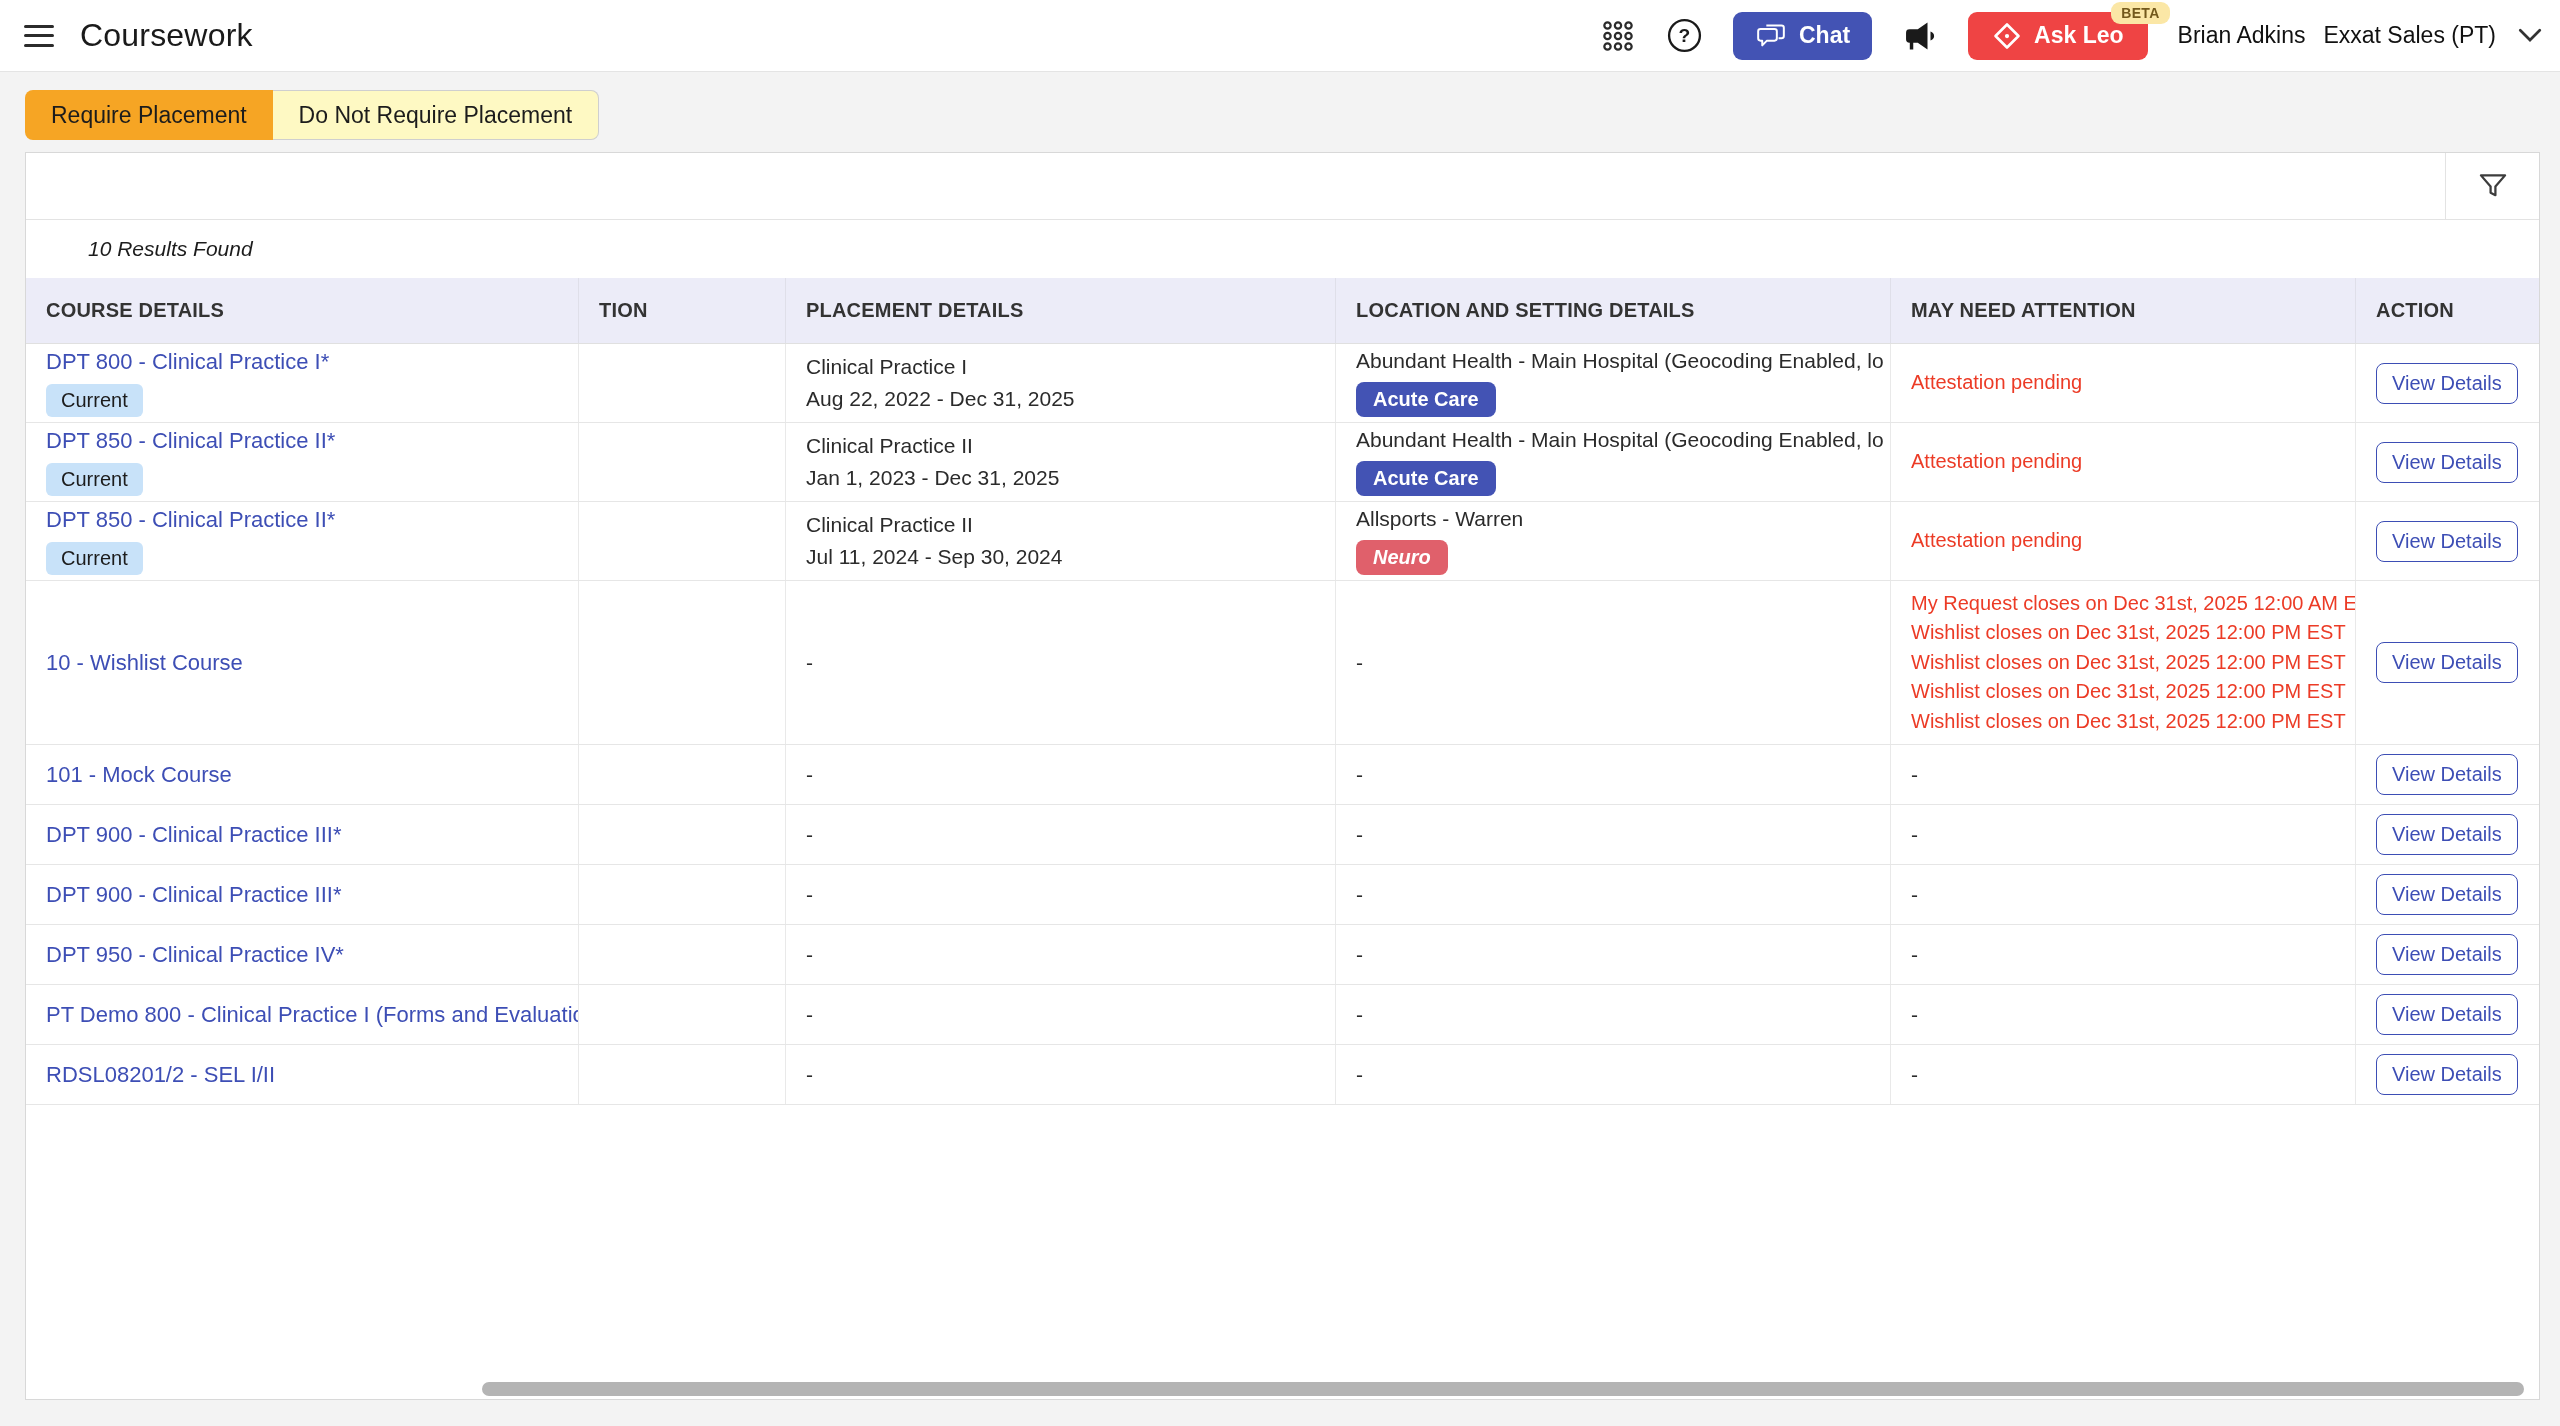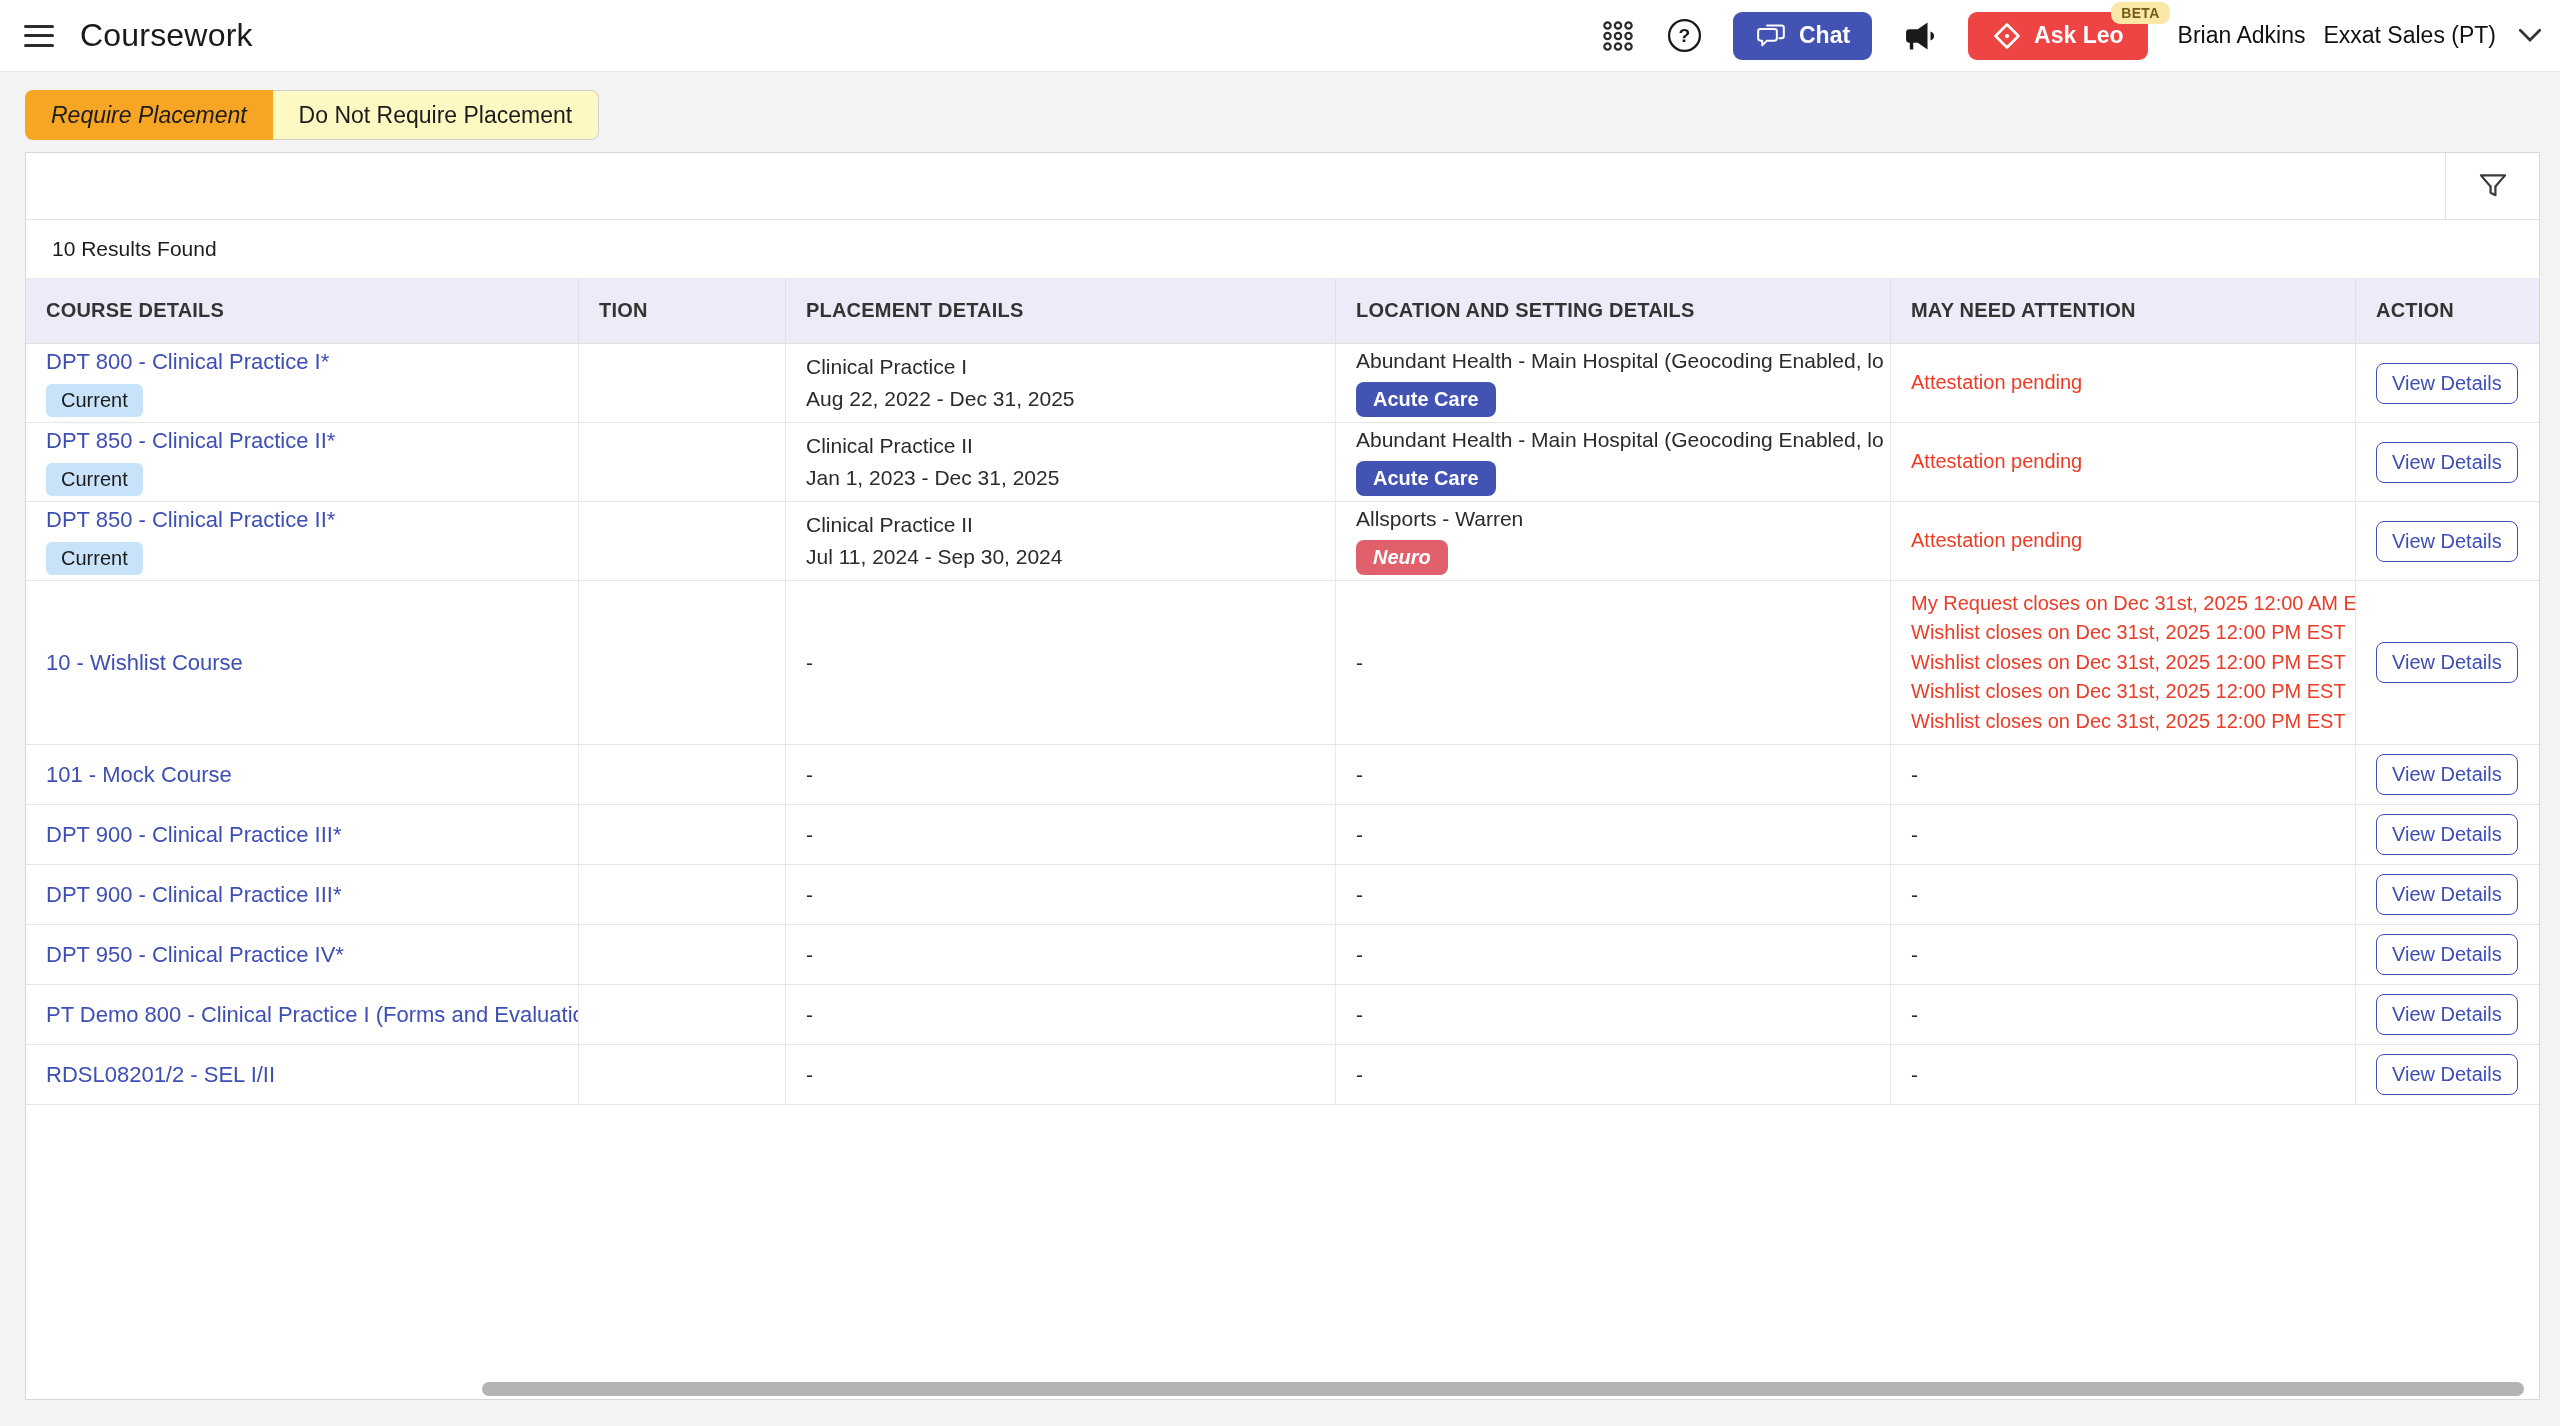--- a/index.html
+++ b/index.html
@@ -15,30 +15,30 @@
   .icon-btn{ display:flex; align-items:center; justify-content:center; cursor:pointer; }
   .btn-chat{ display:flex; align-items:center; gap:12px; background:#4353b4; color:#fff; height:48px; padding:0 22px; border-radius:9px; font-size:23px; font-weight:700; cursor:pointer; }
   .btn-askleo{ position:relative; display:flex; align-items:center; gap:12px; background:#ef4444; color:#fff; height:48px; padding:0 24px; border-radius:9px; font-size:23px; font-weight:700; cursor:pointer; }
   .beta-badge{ position:absolute; top:-10px; right:-22px; background:#fbe7a6; color:#73591c; font-size:14px; font-weight:700; padding:3px 10px; border-radius:9px; letter-spacing:.3px; }
   .user-menu{ display:flex; align-items:center; gap:18px; cursor:pointer; }
   .user-name,.account-name{ font-size:23px; color:#111; }
 
   
   .tab-row{ position:absolute; top:90px; left:25px; display:flex; }
   .tab{ height:50px; display:flex; align-items:center; padding:0 26px; font-size:23px; color:#1c1c1c; cursor:pointer; }
-  .tab.active{ background:#f6a524; border-radius:8px 0 0 8px; font-weight:500;font-style:italic; }
+  .tab.active{ background:#f6a524; border-radius:8px 0 0 8px; font-weight:500; }
   .tab.inactive{ background:#fef9c3; border:1px solid #cfcfcf; border-left:none; border-radius:0 8px 8px 0; }
 
   
   .card{ position:absolute; top:152px; left:25px; width:2515px; height:1248px; background:#fff; border:1px solid #d8d8d8; display:flex; flex-direction:column; }
   .filter-bar{ height:67px; border-bottom:1px solid #e3e3e3; display:flex; }
   .filter-bar .spacer{ flex:1; }
   .filter-cell{ width:94px; border-left:1px solid #e3e3e3; display:flex; align-items:center; justify-content:center; cursor:pointer; }
   .results-row{ height:58px; display:flex; align-items:center; padding-left:26px; }
-  .results-text{ font-size:21px; color:#1c1c1c; }
+  .results-text{ font-size:21px; font-style:italic; color:#1c1c1c;margin-left:36px; }
 
   
   .grid-row{ display:grid; grid-template-columns:553px 207px 550px 555px 465px 1fr; }
   .thead{ height:66px; background:#ececf8; border-bottom:1px solid #e0e0e0; }
   .th{ display:flex; align-items:center; padding-left:20px; font-size:20px; font-weight:700; color:#333; letter-spacing:.2px; border-right:1px solid #dcdcе8; }
   .th{ border-right:1px solid #dfdfe9; } .th:last-child{ border-right:none; }
   .t-row{ border-bottom:1px solid #e6e6e6; }
   .row-md{ height:60px; } .row-lg{ height:79px; } .row-xl{ height:164px; }
   .td{ display:flex; flex-direction:column; justify-content:center; align-items:flex-start; padding-left:20px; border-right:1px solid #e9e9e9; overflow:hidden; }
   .td:last-child{ border-right:none; }

